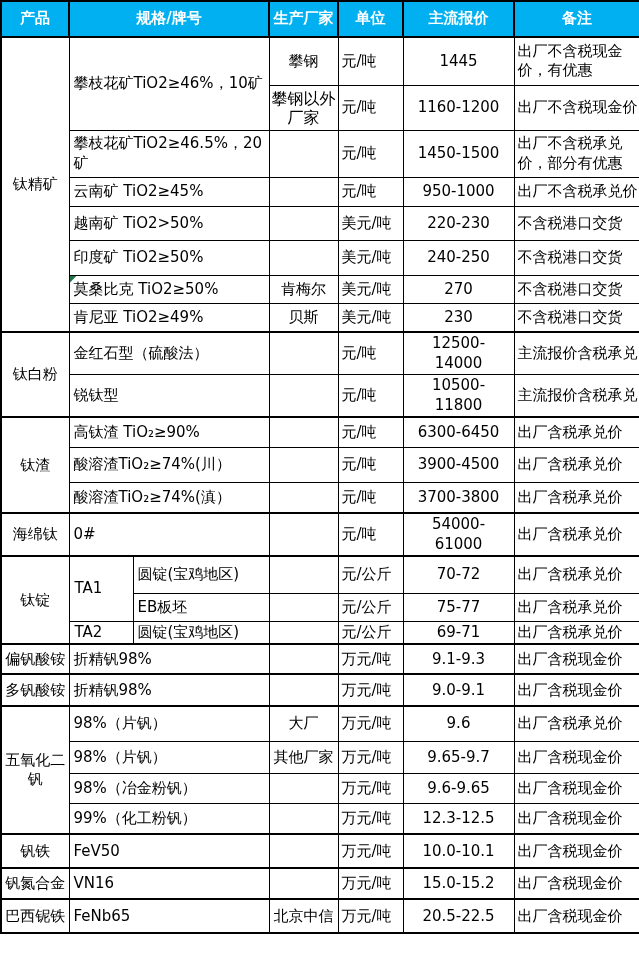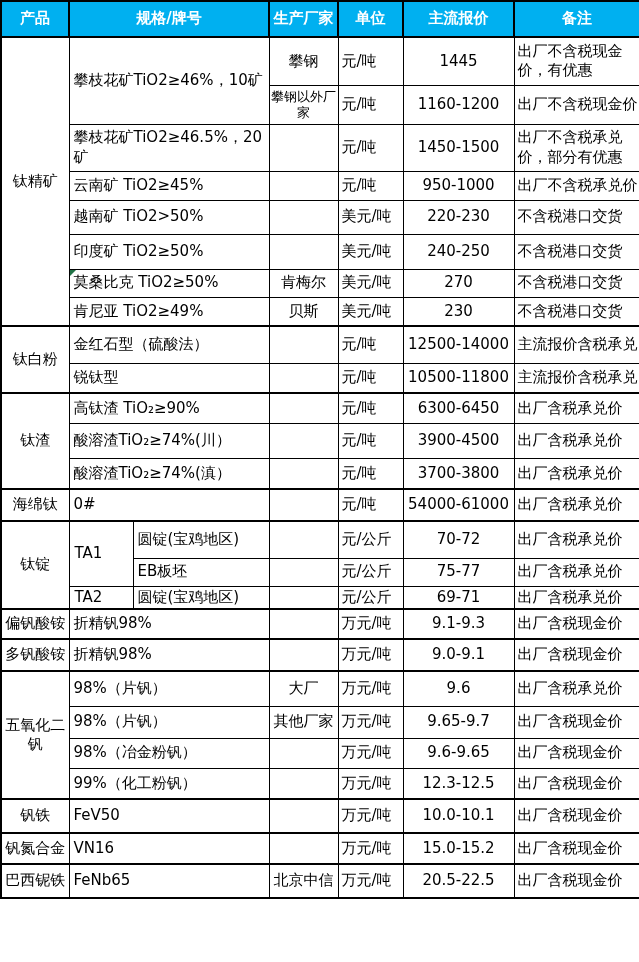--- a/index.html
+++ b/index.html
@@ -20,23 +20,23 @@
   th {
     background: var(--header-bg, #00B0F0); color: var(--header-text, #fff);
     font-weight: bold; border-width: 2px; text-align: center; height: 36px;
   }
   tr.sec > td { border-top-width: 2px; }
   .c-prod  { text-align: center; padding: 1px; }
   .c-spec  { text-align: left; padding: 1px 2px 1px 4px; margin-left: 8px; }
   .c-grade { text-align: left; padding-left: 5px; }
   .c-mfr   { text-align: center; padding: 3px 0; }
   .c-unit  { text-align: left; padding-left: 3px; }
-  .c-price { text-align: center; padding: 1px 0; }
+  .c-price { text-align: center; padding: 1px 12px; }
   .c-note  { text-align: left; padding: 1px 0 1px 3px; margin-top: 43px; }
-  .fs13 { font-size: 13px; line-height: 1.2; }
+  .fs13 { font-size: 16px; line-height: 1.2; }
   .rel { position: relative; }
   .tri {
     position: absolute; top: 0; left: 0; width: 7px; height: 7px;
     background: var(--comment-marker, #217346);
     clip-path: polygon(0 0, 100% 0, 0 100%);
   }
 </style>
 </head>
 <body>
 

